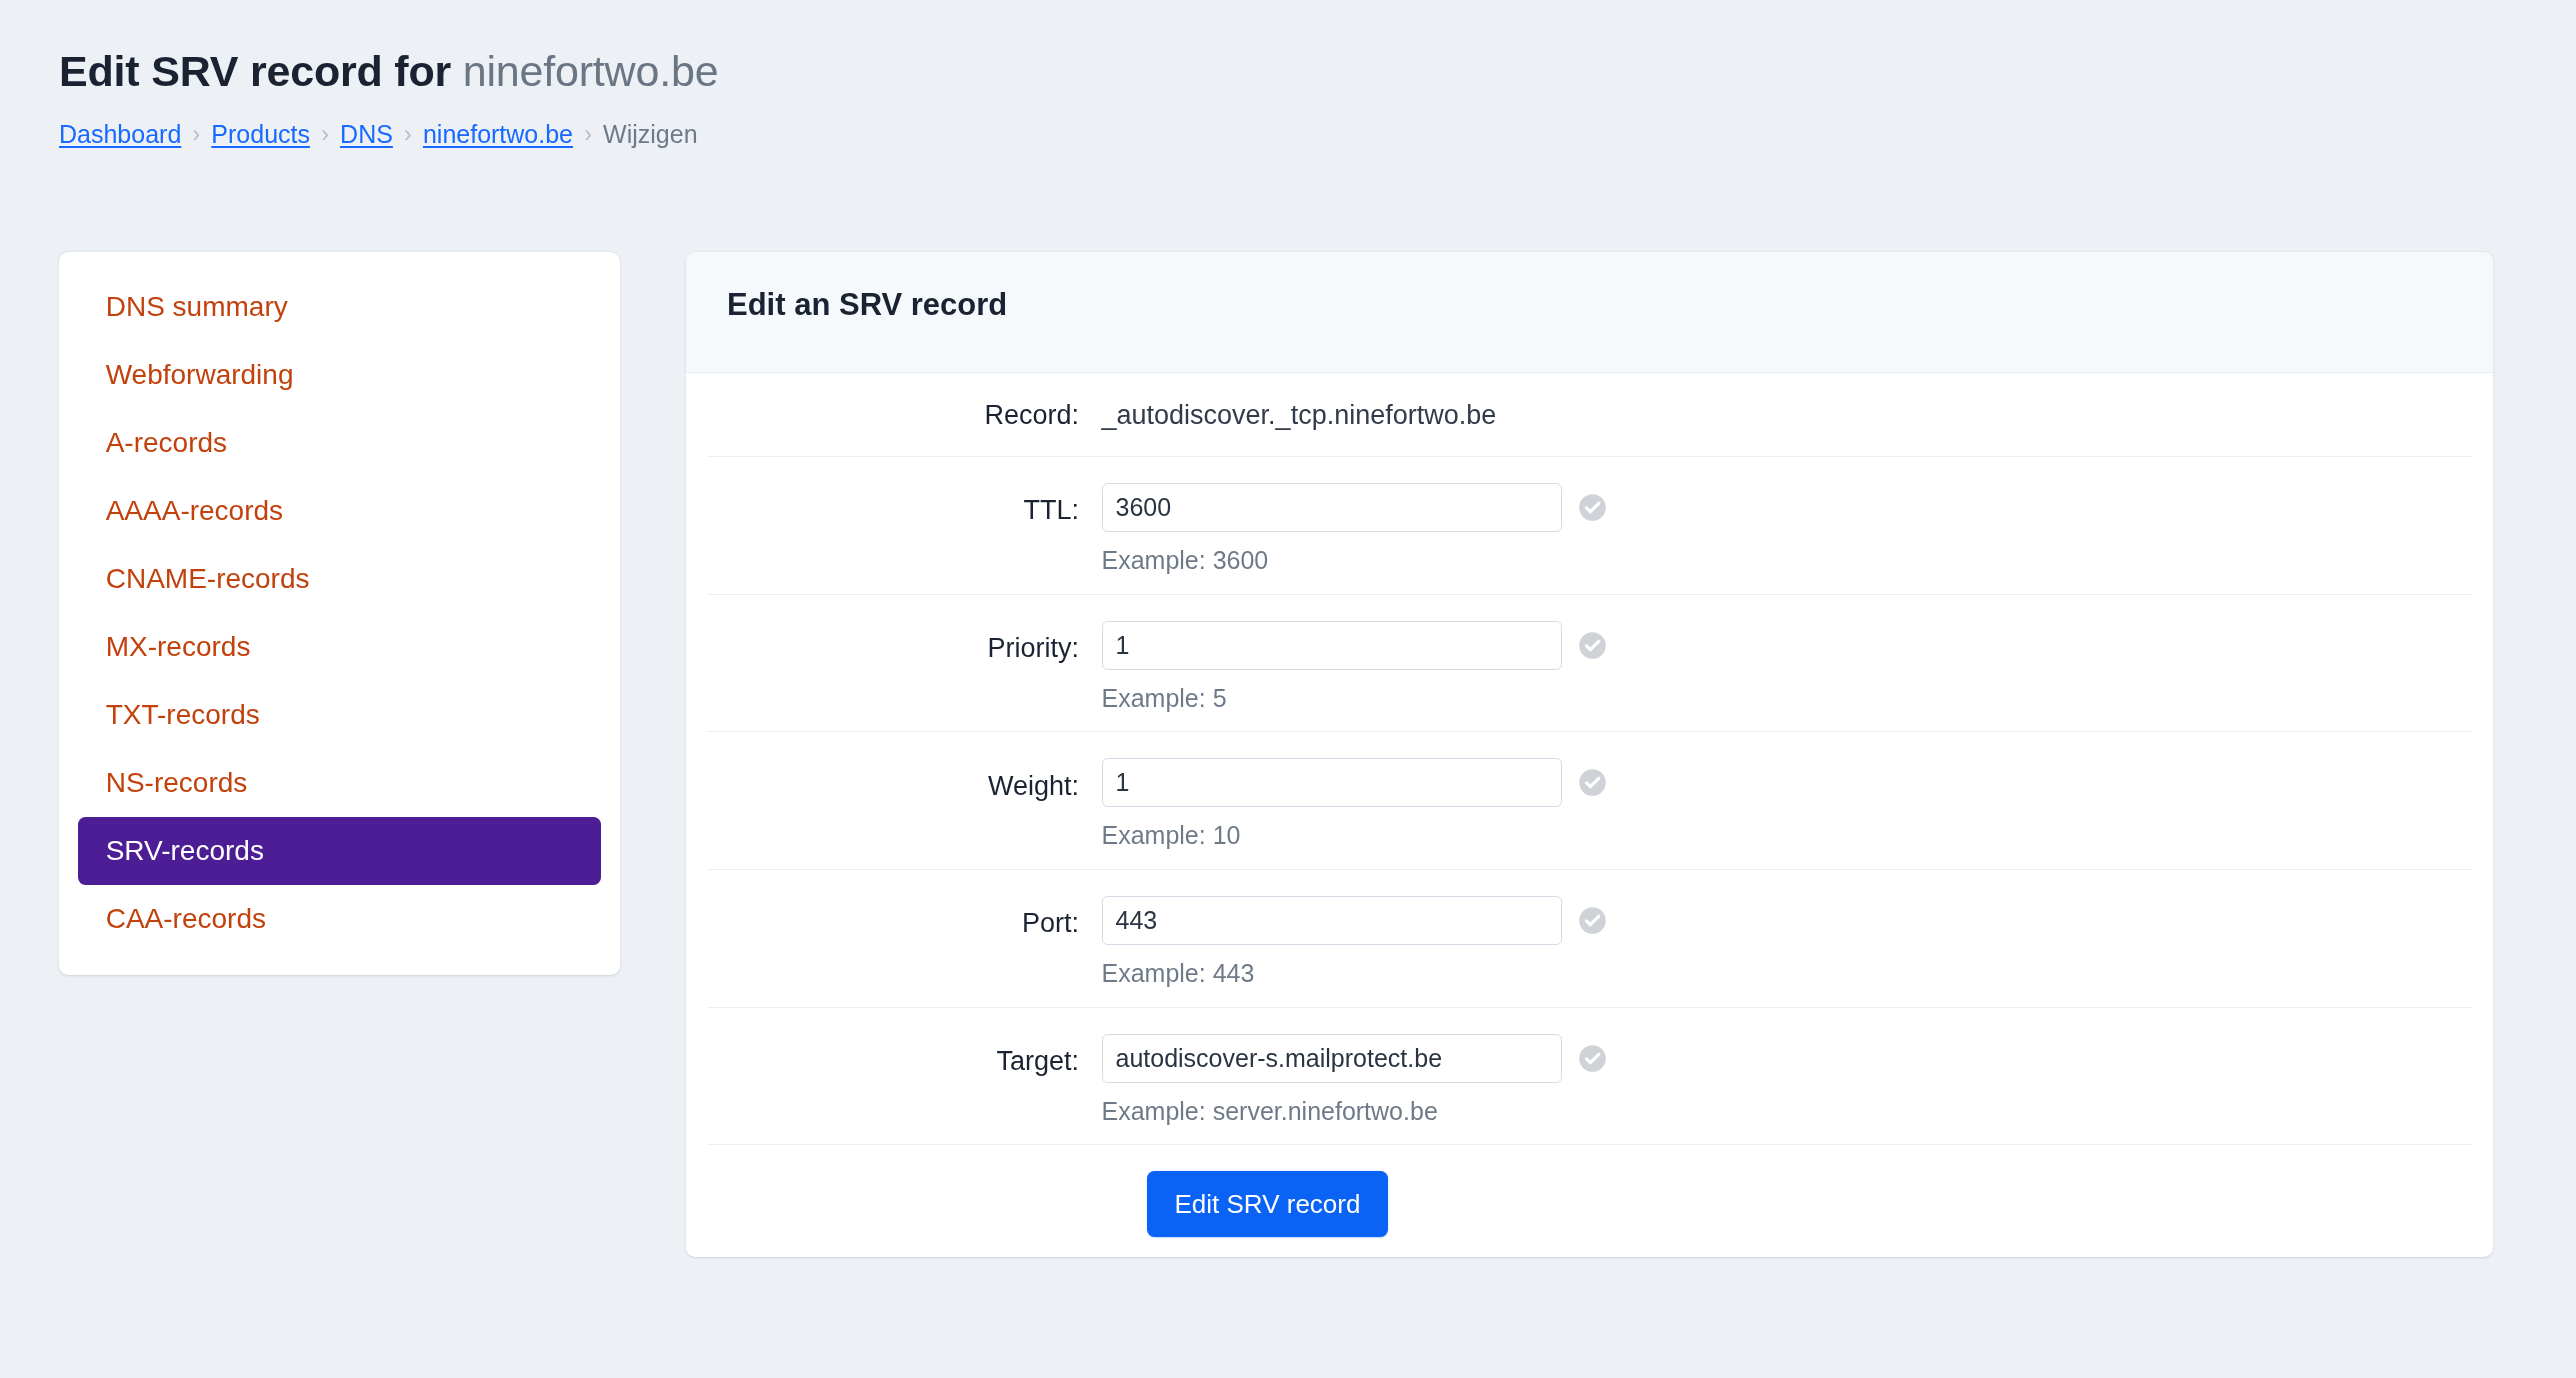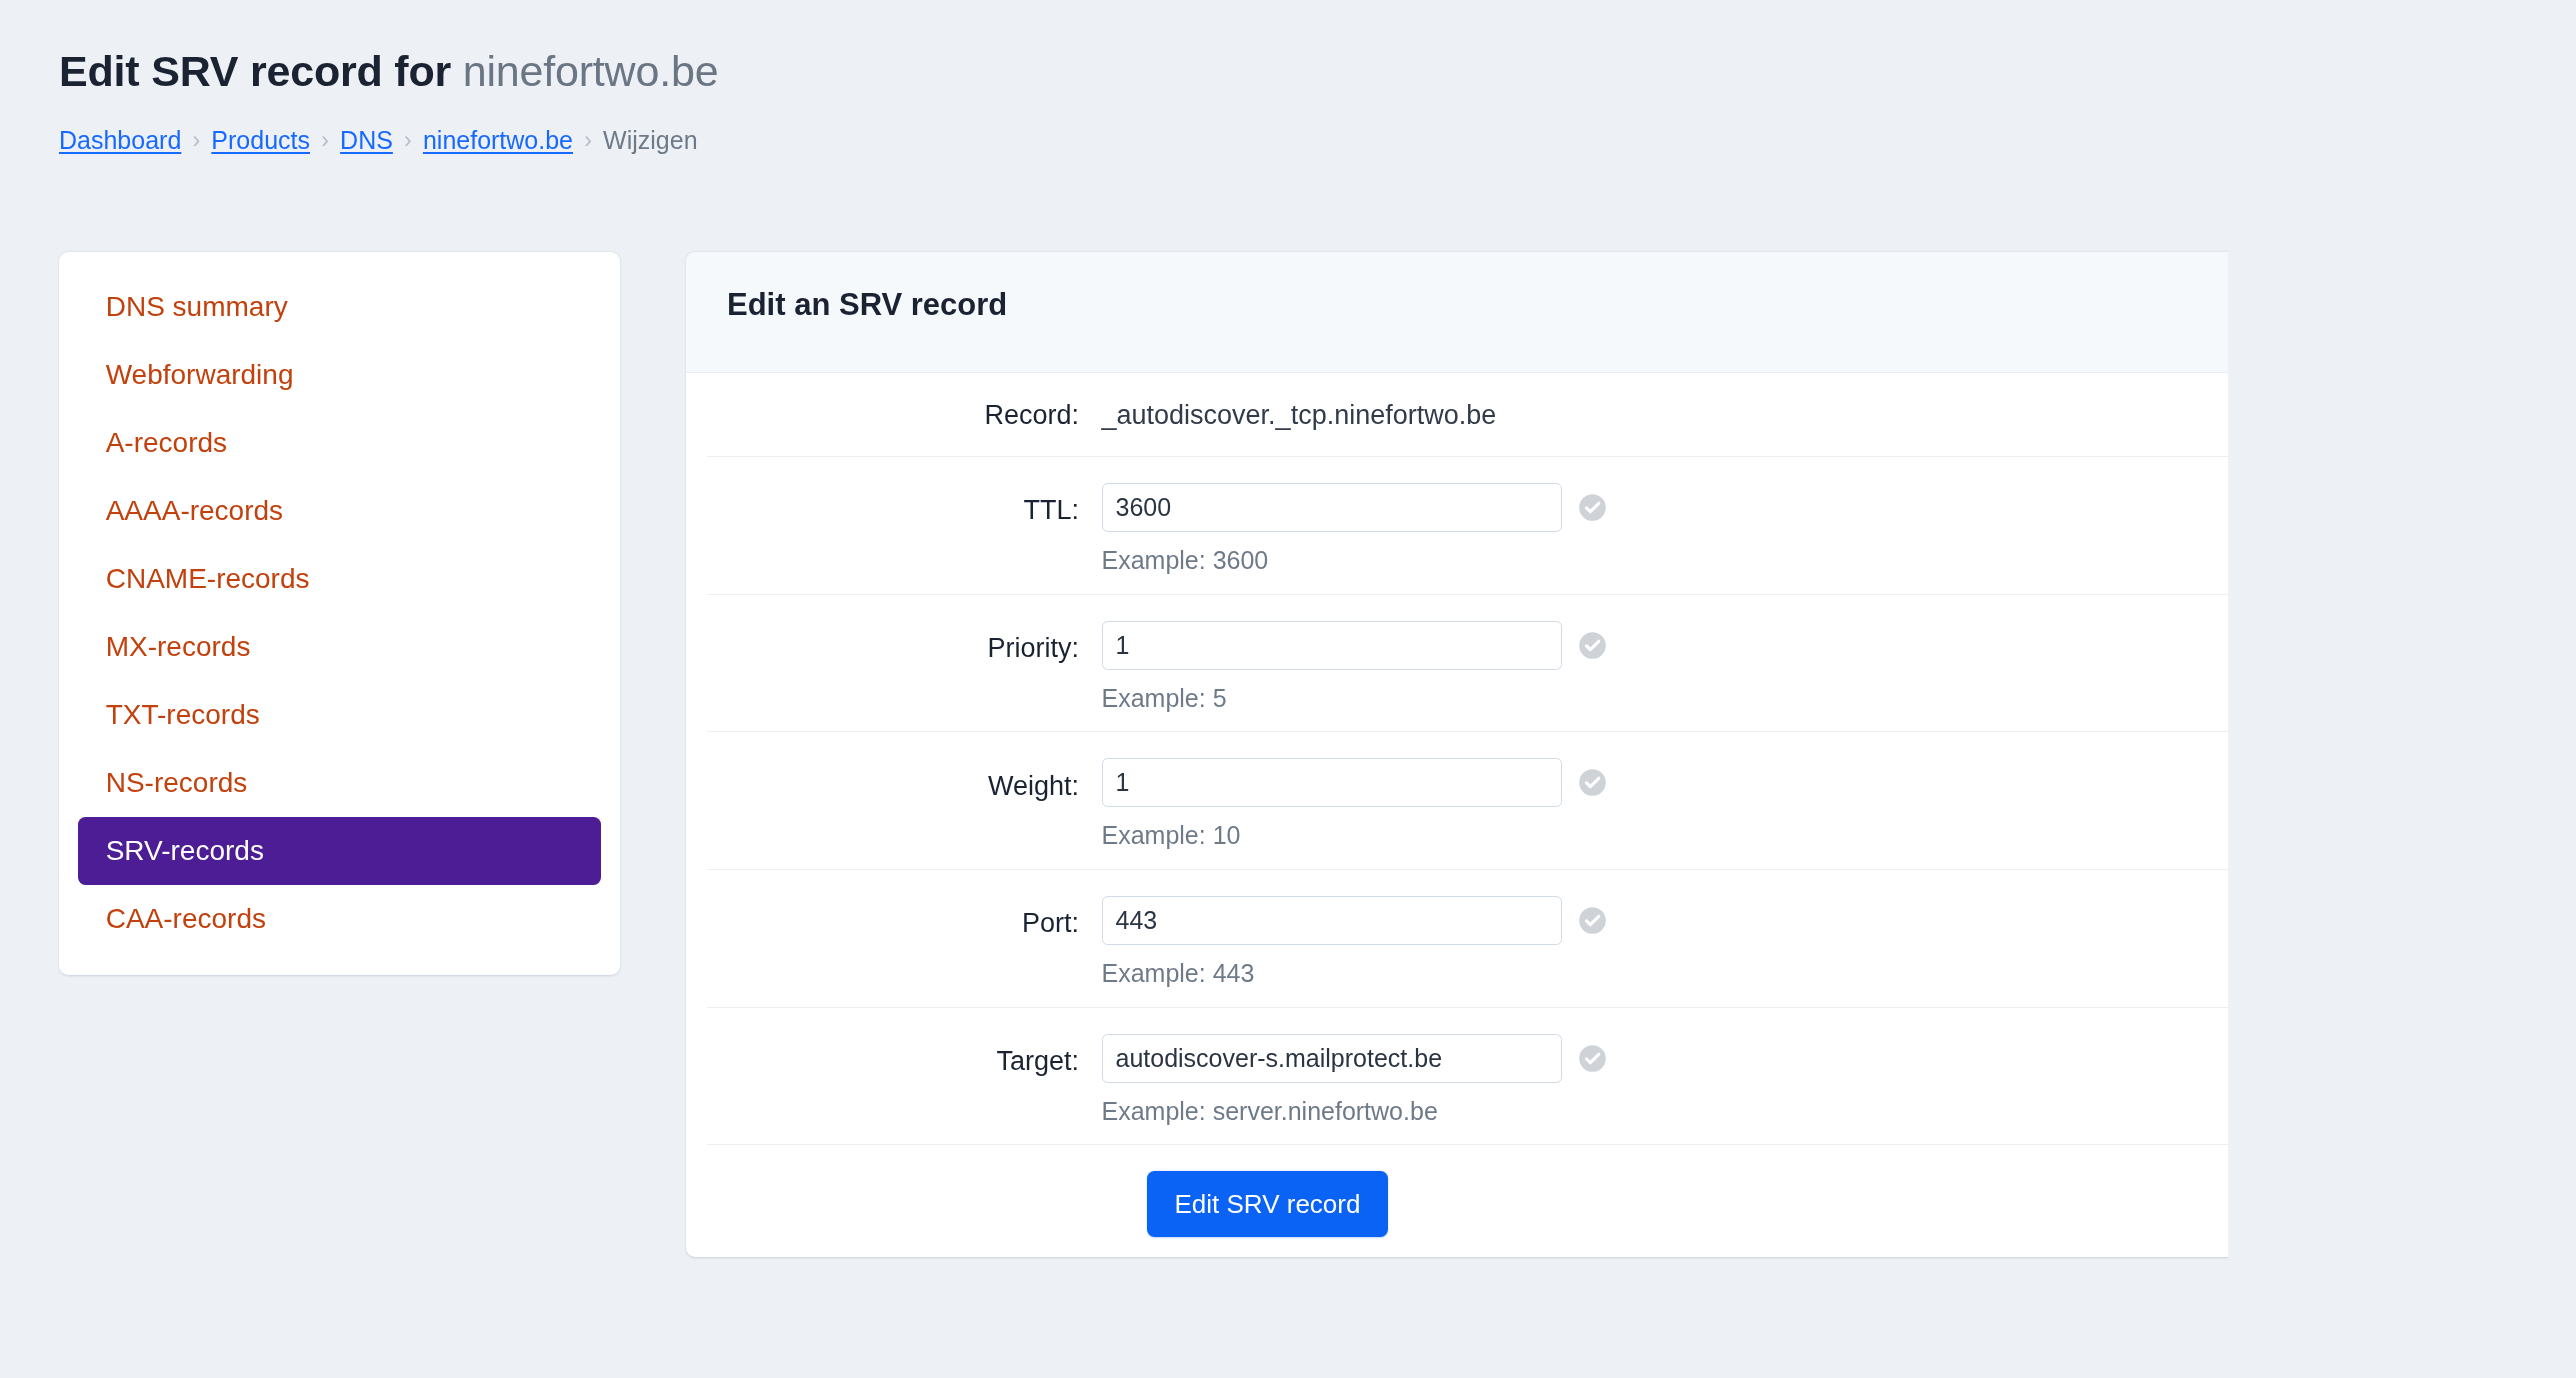--- a/index.html
+++ b/index.html
@@ -7,21 +7,21 @@
   html, body {
     width: 2576px;
     height: 1378px;
     background: #edf1f5;
     font-family: "Liberation Sans", sans-serif;
     -webkit-font-smoothing: antialiased;
   }
 
   .page {
     position: relative;
-    width: 2228px;
+    width: 2576px;
     height: 1378px;
     overflow: hidden;
   }
 
   
   .page-header {
     position: absolute;
     left: 59px;
     top: 45px;
     width: 1865px;
@@ -34,21 +34,21 @@
     font-weight: 700;
     letter-spacing: -0.2px;
     white-space: nowrap;
   }
   .page-title .title-domain {
     font-weight: 400;
     color: #6b7685;
   }
 
   .breadcrumb {
-    margin-top: 27px;
+    margin-top: 21px;
     display: flex;
     align-items: center;
     font-size: 25px;
     line-height: 32px;
     white-space: nowrap;
     text-align: center;
   }
   .crumb-link {
     color: #1769ff;
     text-decoration: underline;

